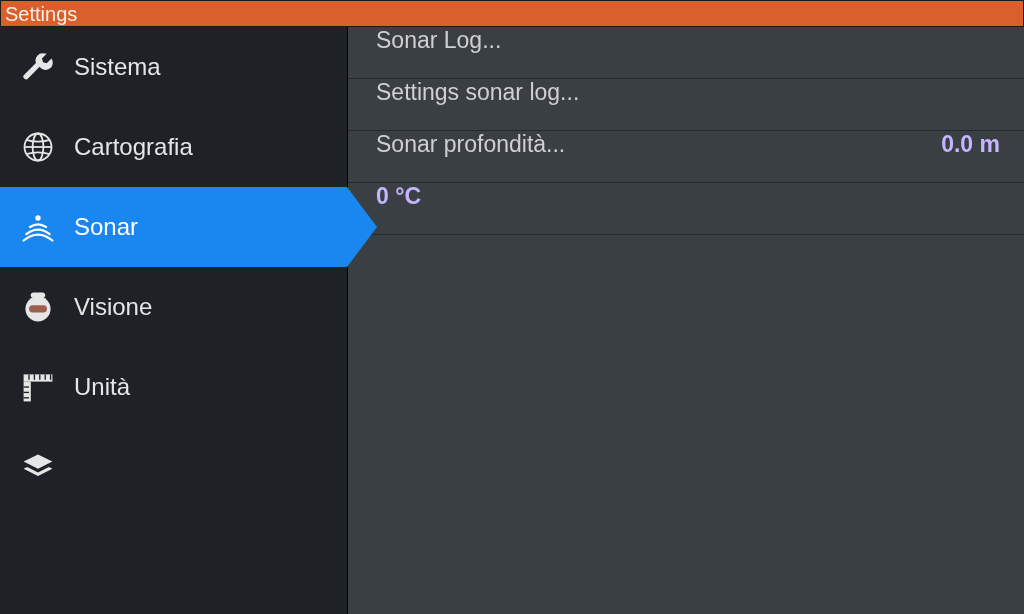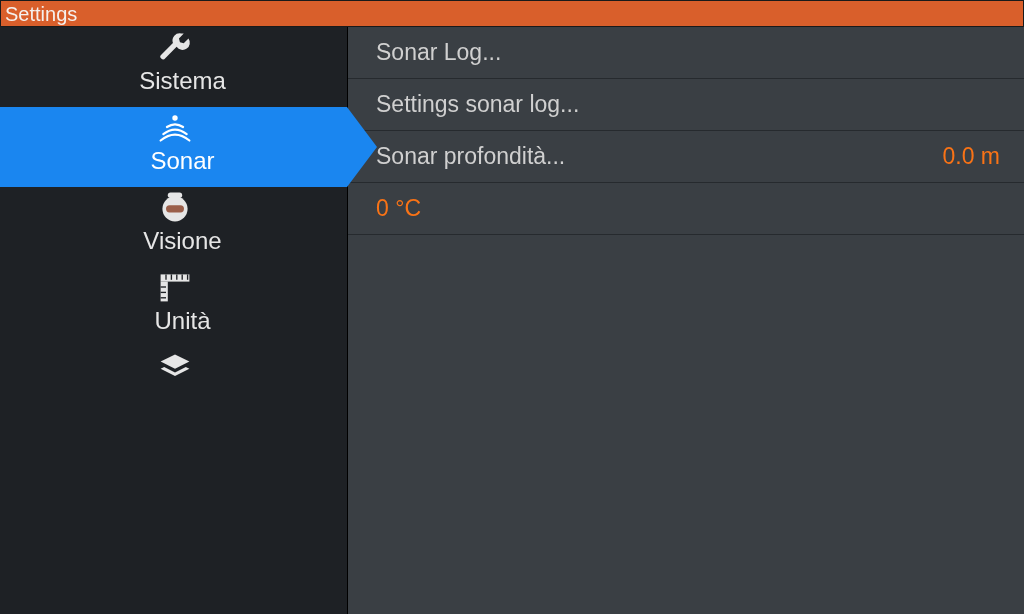--- a/index.html
+++ b/index.html
@@ -30,21 +30,20 @@
     }
     .sidebar-item {
       height: 80px;
       display: flex;
       align-items: center;
       padding-left: 18px;
       color: #e6e6e6;
       font-size: 24px;
       cursor: pointer;
       position: relative;
-      flex-direction: column;
     }
     .sidebar-item .icon {
       width: 40px;
       height: 40px;
       margin-right: 16px;
       display: flex;
       align-items: center;
       justify-content: center;
     }
     .sidebar-item.active {
@@ -63,31 +62,32 @@
       border-bottom: 40px solid transparent;
       border-left: 30px solid #1a86f0;
     }
     .content {
       flex: 1;
       background: #3a3f44;
     }
     .content-row {
       height: 52px;
       display: flex;
-      align-items: center;
+      align-items: flex-start;
       justify-content: space-between;
       padding: 0 24px 0 28px;
       color: #d0d0d0;
       font-size: 23px;
       border-bottom: 1px solid #262a2e;
       background: #3a3f44;
       cursor: pointer;
     }
     .content-row .value {
-      color: #f97316;
+      color: #c4b5fd;
+      font-weight: bold;
     }
     svg { display: block; }
   </style>
 </head>
 <body>
 
 <div class="titlebar">
   <span>Settings</span>
 </div>
 
@@ -98,20 +98,32 @@
     <div class="sidebar-item">
       <span class="icon">
         <svg viewBox="0 0 40 40" width="36" height="36" fill="#e6e6e6">
           <path d="M27 5a8 8 0 0 0-9.3 10.5L5 28.2a3 3 0 1 0 4.2 4.2l12.6-12.6A8 8 0 0 0 35 10.5l-5.3 5.3-4.2-1.1-1.1-4.2L29.7 5A8 8 0 0 0 27 5z"></path>
         </svg>
       </span>
       <span>Sistema</span>
     </div>
 
 
+    <div class="sidebar-item">
+      <span class="icon">
+        <svg viewBox="0 0 40 40" width="36" height="36" fill="none" stroke="#e6e6e6" stroke-width="2">
+          <circle cx="20" cy="20" r="15"></circle>
+          <ellipse cx="20" cy="20" rx="6" ry="15"></ellipse>
+          <line x1="5" y1="20" x2="35" y2="20"></line>
+          <path d="M7 12 Q20 16 33 12"></path>
+          <path d="M7 28 Q20 24 33 28"></path>
+        </svg>
+      </span>
+      <span>Cartografia</span>
+    </div>
 
     <div class="sidebar-item active">
       <span class="icon">
         <svg viewBox="0 0 40 40" width="36" height="36" fill="none" stroke="#fff" stroke-width="2.4">
           <circle cx="20" cy="10" r="3" fill="#fff" stroke="none"></circle>
           <path d="M11 20 Q20 14 29 20" stroke-linecap="round"></path>
           <path d="M7 28 Q20 18 33 28" stroke-linecap="round"></path>
           <path d="M4 35 Q20 22 36 35" stroke-linecap="round"></path>
         </svg>
       </span>

